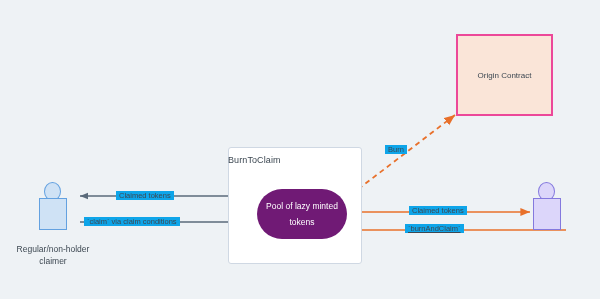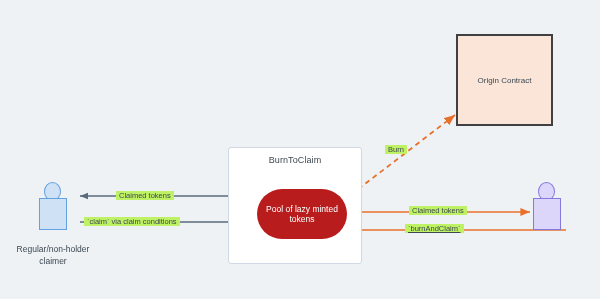--- a/index.html
+++ b/index.html
@@ -36,55 +36,55 @@
     background: #ffffff;
     border: 1px solid #cfd8e3;
     border-radius: 3px;
     box-sizing: border-box;
   }
   .group-title {
     position: absolute;
     left: 228px;
     top: 155px;
     width: 134px;
-    text-align: center;
+    text-align: left;
     font-size: 9px;
     color: #3d4852;
     letter-spacing: 0.1px;
   }
 
   
   .pool {
     position: absolute;
     left: 257px;
     top: 189px;
     width: 90px;
     height: 50px;
-    background: #b91c1c;
+    background: #701a75;
     border-radius: 25px;
     display: flex;
     align-items: center;
     justify-content: center;
     text-align: center;
     color: #ffffff;
     font-size: 8.5px;
-    line-height: 10px;
+    line-height: 16px;
     padding: 0 8px;
     box-sizing: border-box;
   }
 
   
   .origin-box {
     position: absolute;
     left: 456px;
     top: 34px;
     width: 97px;
-    height: 92px;
+    height: 82px;
     background: #fae5d8;
-    border: 2px solid #404040;
+    border: 2px solid #ec4899;
     display: flex;
     align-items: center;
     justify-content: center;
     color: #3d4852;
     font-size: 8px;
     box-sizing: border-box;
   }
 
   
   .actor {
@@ -134,21 +134,21 @@
     font-size: 8.5px;
     line-height: 12px;
     color: #3d4852;
   }
 
   
   .edge-label {
     position: absolute;
     font-size: 7.5px;
     color: #3d4852;
-    background: #bef264;
+    background: #0ea5e9;
     padding: 0 3px;
     white-space: nowrap;
   }
   .lbl-claimed-left   { left: 116px; top: 191px; }
   .lbl-claim-cond     { left: 84px;  top: 217px; }
   .lbl-claimed-right  { left: 409px; top: 206px; }
   .lbl-burnandclaim   { left: 405px; top: 224px; text-decoration: underline; }
   .lbl-burn           { left: 385px; top: 145px; }
 </style>
 </head>

